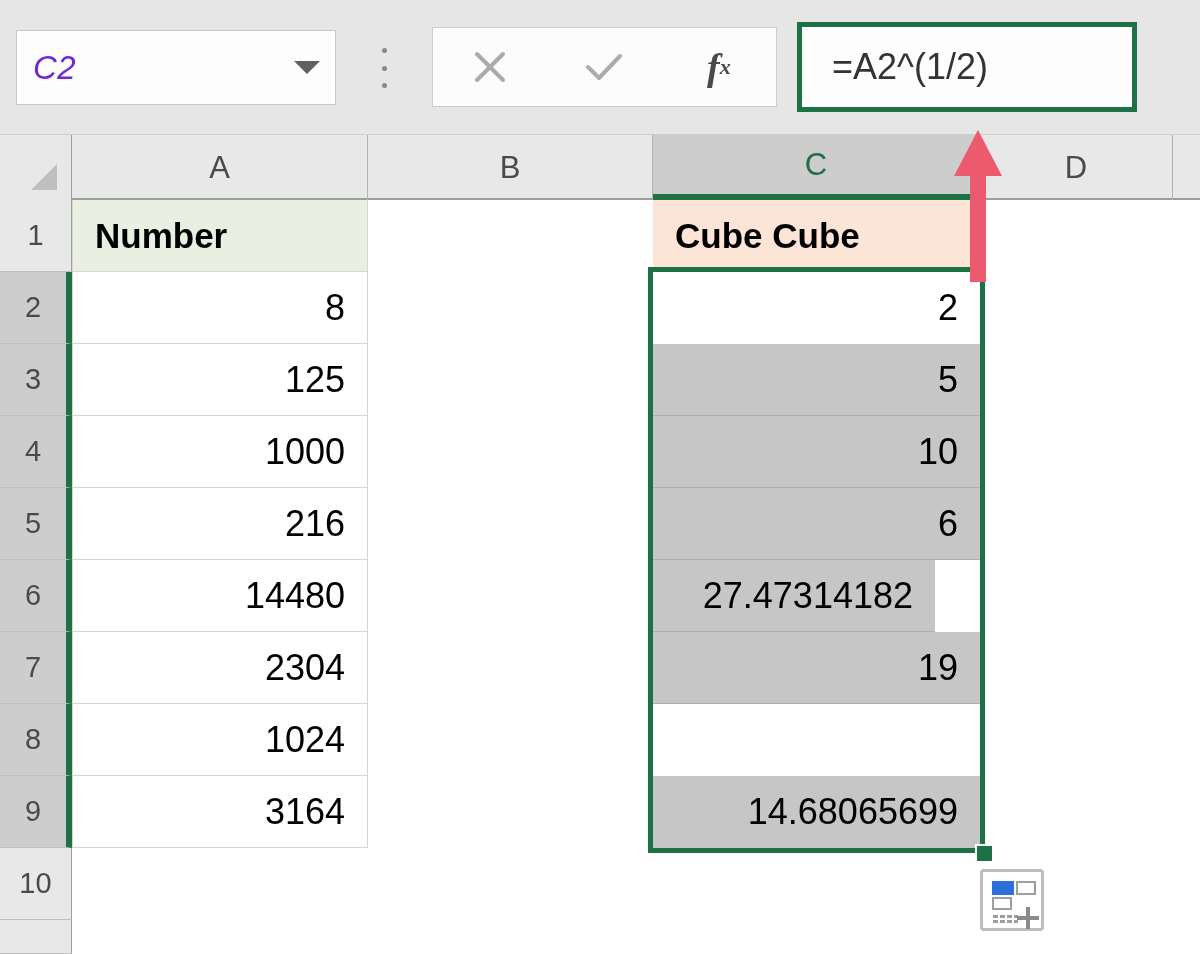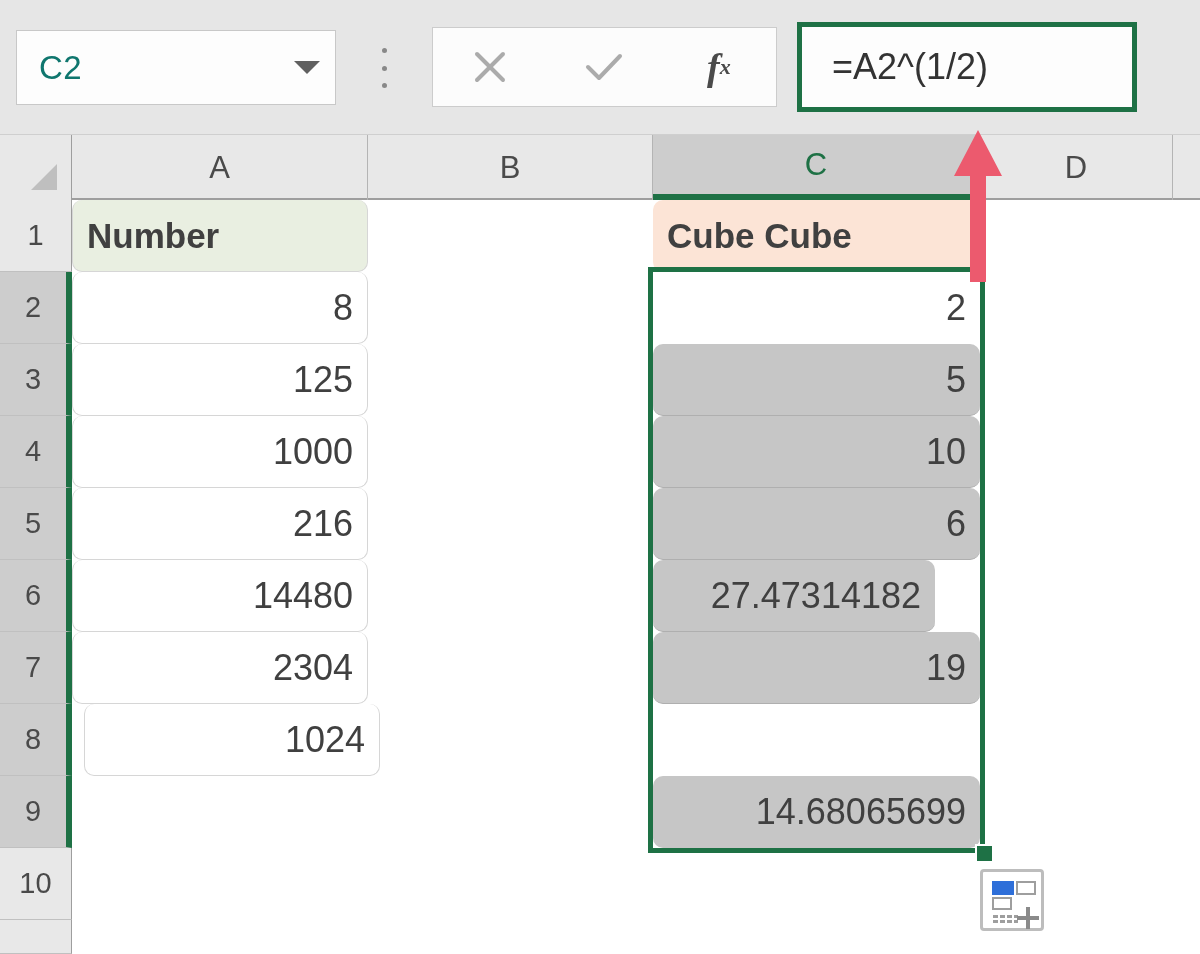--- a/index.html
+++ b/index.html
@@ -25,24 +25,25 @@
     position: absolute;
     left: 16px; top: 30px;
     width: 320px; height: 75px;
     background: #FDFDFD;
     border: 1px solid #C8C8C8;
     display: flex;
     align-items: center;
   }
   #name-box-value {
     flex: 1;
-    padding-left: 22px;
+    padding-left: 16px;
     font-size: 33px;
-    color: #0f766e;
+    color: #6d28d9;
     letter-spacing: .5px;
+    font-style: italic;
   }
   #name-box-caret {
     width: 56px;
     display: flex;
     align-items: center;
     justify-content: center;
   }
   .tri-down {
     width: 0; height: 0;
     border-left: 13px solid transparent;
@@ -172,24 +173,23 @@
     background: #CDCDCD;
     border-right: 6px solid #1E7145;
   }
 
   
   .cell {
     position: absolute;
     display: flex;
     align-items: center;
     font-size: 36px;
-    color: #404040;
+    color: #000000;
     border-bottom: 1px solid #D6D6D6;
-    padding: 0 14px;
-    border-radius: 10px;
+    padding: 0 22px;
   }
   .cell.num { justify-content: flex-end; }
   .cell.hdr {
     font-weight: bold;
     justify-content: flex-start;
     font-size: 35px;
   }
   .cell.a-col { border-left: 1px solid #D6D6D6; border-right: 1px solid #D6D6D6; }
   .cell.sel-gray { background: #C6C6C6; border-bottom: 1px solid #AFAFAF; }
 
@@ -316,21 +316,22 @@
   <div class="row-head" style="top:713px; height:72px;">10</div>
   <div class="row-head" style="top:785px; height:34px; overflow:hidden;"></div>
 
   <div class="cell hdr a-col" style="left:72px; top:65px; width:296px; height:72px; background:#E9EFE1;">Number</div>
   <div class="cell num a-col" style="left:72px; top:137px; width:296px; height:72px;">8</div>
   <div class="cell num a-col" style="left:72px; top:209px; width:296px; height:72px;">125</div>
   <div class="cell num a-col" style="left:72px; top:281px; width:296px; height:72px;">1000</div>
   <div class="cell num a-col" style="left:72px; top:353px; width:296px; height:72px;">216</div>
   <div class="cell num a-col" style="left:72px; top:425px; width:296px; height:72px;">14480</div>
   <div class="cell num a-col" style="left:72px; top:497px; width:296px; height:72px;">2304</div>
-  <div class="cell num a-col" style="left:84px; top:569px; width:296px; height:72px;text-align:center;">1024</div>
+  <div class="cell num a-col" style="left:72px; top:569px; width:296px; height:72px;text-align:center;">1024</div>
+  <div class="cell num a-col" style="left:72px; top:641px; width:296px; height:72px;">3164</div>
 
   <div class="cell hdr" style="left:653px; top:65px; width:327px; height:72px; background:#FCE4D6; border-bottom:none;">Cube Cube</div>
   <div class="cell num" style="left:653px; top:137px; width:327px; height:72px; background:#FFFFFF; border-bottom:none;">2</div>
   <div class="cell num sel-gray" style="left:653px; top:209px; width:327px; height:72px;">5</div>
   <div class="cell num sel-gray" style="left:653px; top:281px; width:327px; height:72px;">10</div>
   <div class="cell num sel-gray" style="left:653px; top:353px; width:327px; height:72px;">6</div>
   <div class="cell num sel-gray" style="left:653px; top:425px; width:282px; height:72px;">27.47314182</div>
   <div class="cell num sel-gray" style="left:653px; top:497px; width:327px; height:72px;">19</div>
   <div class="cell num sel-gray" style="left:653px; top:641px; width:327px; height:72px; border-bottom:none;">14.68065699</div>
 

